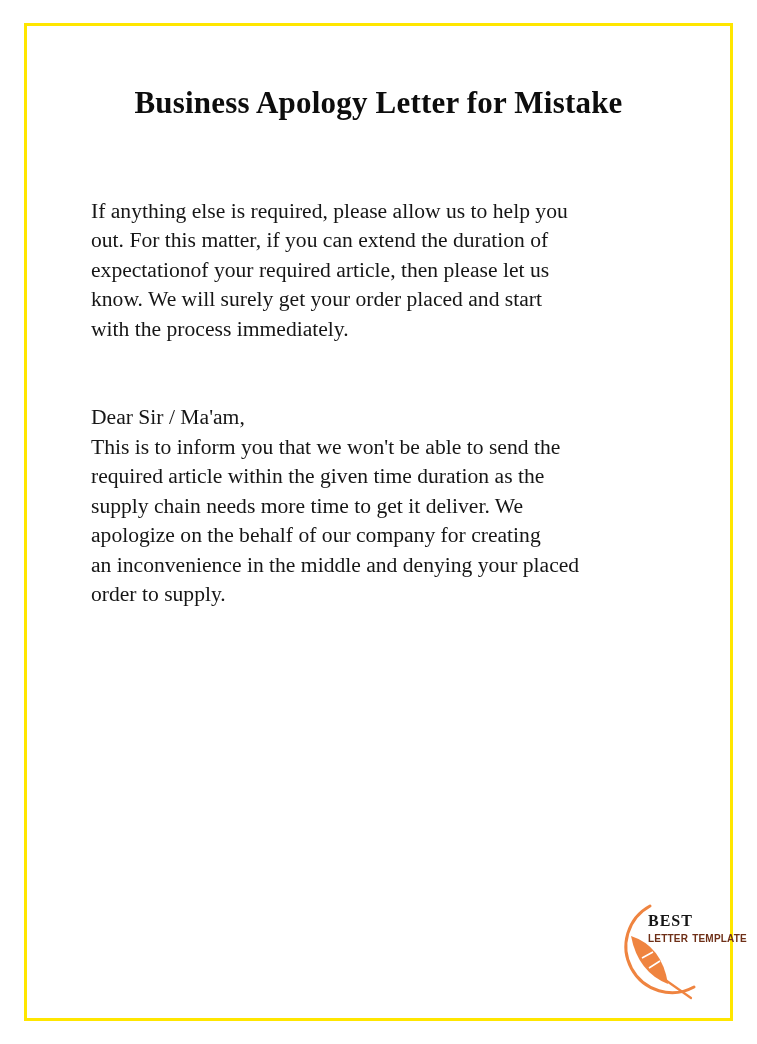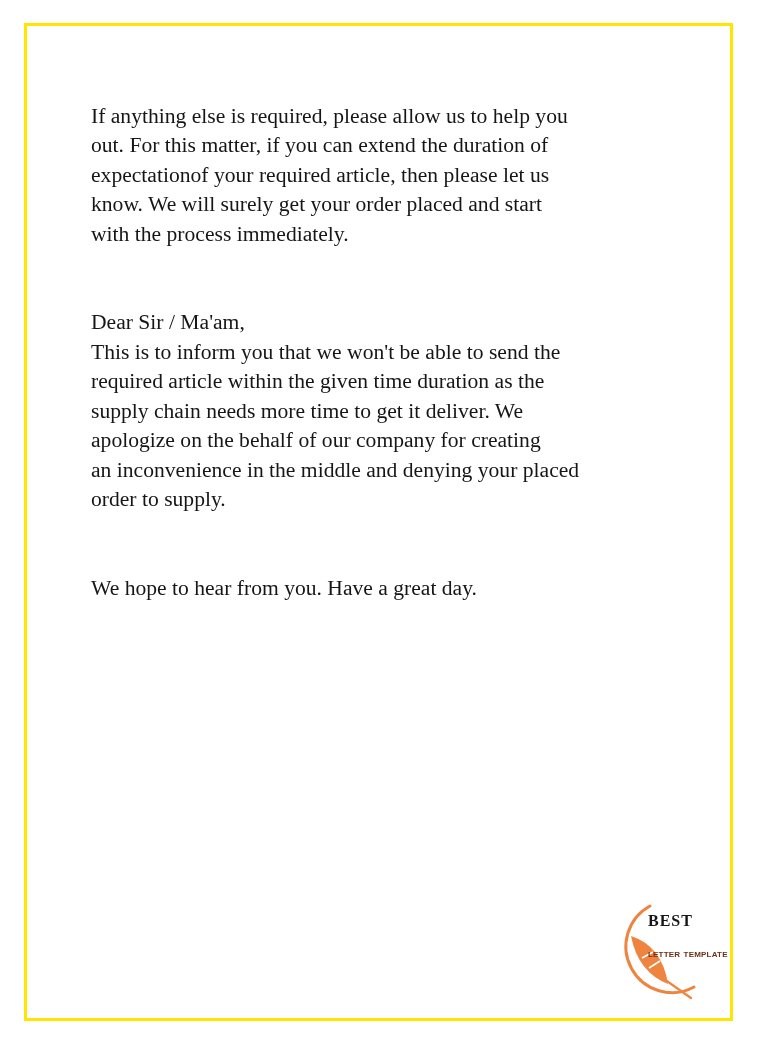--- a/index.html
+++ b/index.html
@@ -71,48 +71,47 @@
     white-space: nowrap;
   }
   .logo .tagline {
     position: absolute;
     left: 50px;
     top: 36px;
     font-family: "Liberation Sans", sans-serif;
     font-variant: small-caps;
     text-transform: lowercase;
     font-weight: bold;
-    font-size: 11px;
+    font-size: 14px;
     line-height: 10px;
     letter-spacing: 0.2px;
     color: var(--logo-tagline, #6e2f17);
     white-space: nowrap;
-    margin-top: 16px;
   }
 </style>
 </head>
 <body>
 
 <div class="page">
 
+  <h1 class="title">Business Apology Letter for Mistake</h1>
 
   <div class="content">
     <div class="block">If anything else is required, please allow us to help you
 out. For this matter, if you can extend the duration of
 expectationof your required article, then please let us
 know. We will surely get your order placed and start
 with the process immediately.</div>
     <div class="block">Dear Sir / Ma'am,
 This is to inform you that we won't be able to send the
 required article within the given time duration as the
 supply chain needs more time to get it deliver. We
 apologize on the behalf of our company for creating
 an inconvenience in the middle and denying your placed
 order to supply.</div>
-    <div class="block">We hope to hear from you. Have a great day.</div>
     
   </div>
 
   <div class="logo">
     <svg width="122" height="112" viewBox="0 0 122 112">
 
       <path d="M52,10 A45,45 0 1 0 96,91" fill="none" style="stroke: var(--logo-orange, #ef8440);" stroke-width="3" stroke-linecap="round"></path>
 
       <path d="M33,40 Q64,50 70,88 Q40,76 33,40 Z" style="fill: var(--logo-orange, #ef8440);"></path>
 

